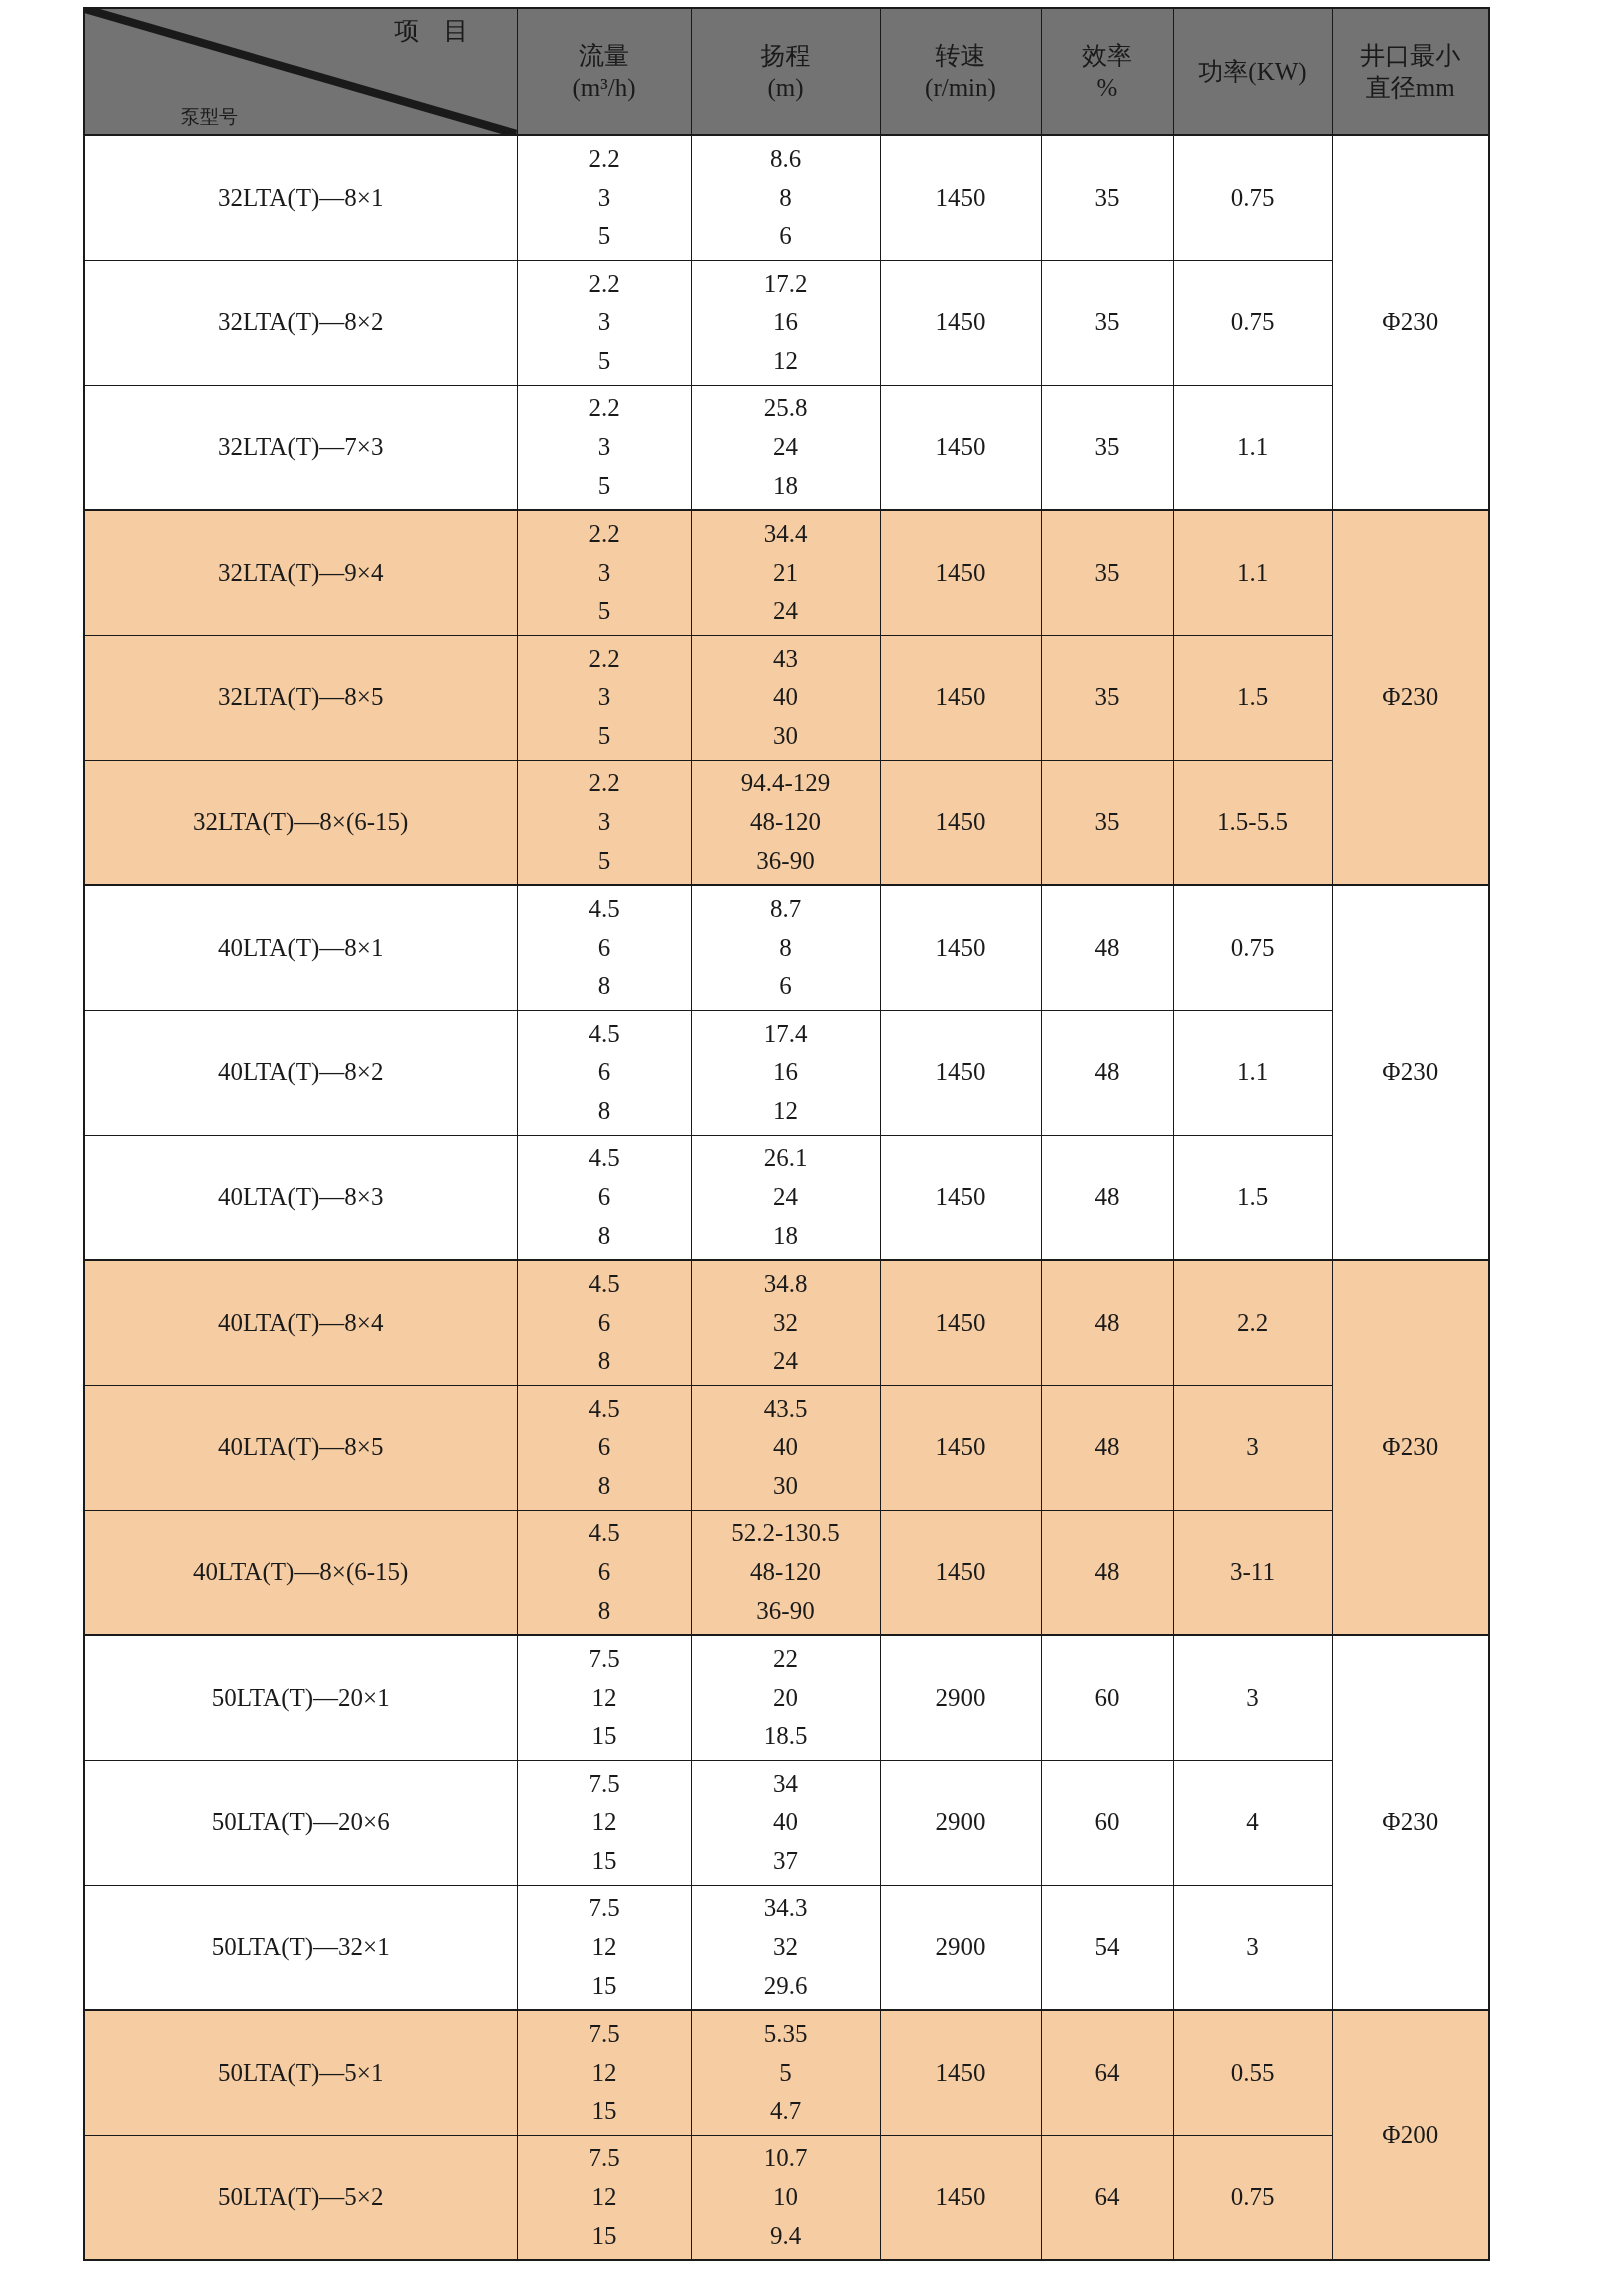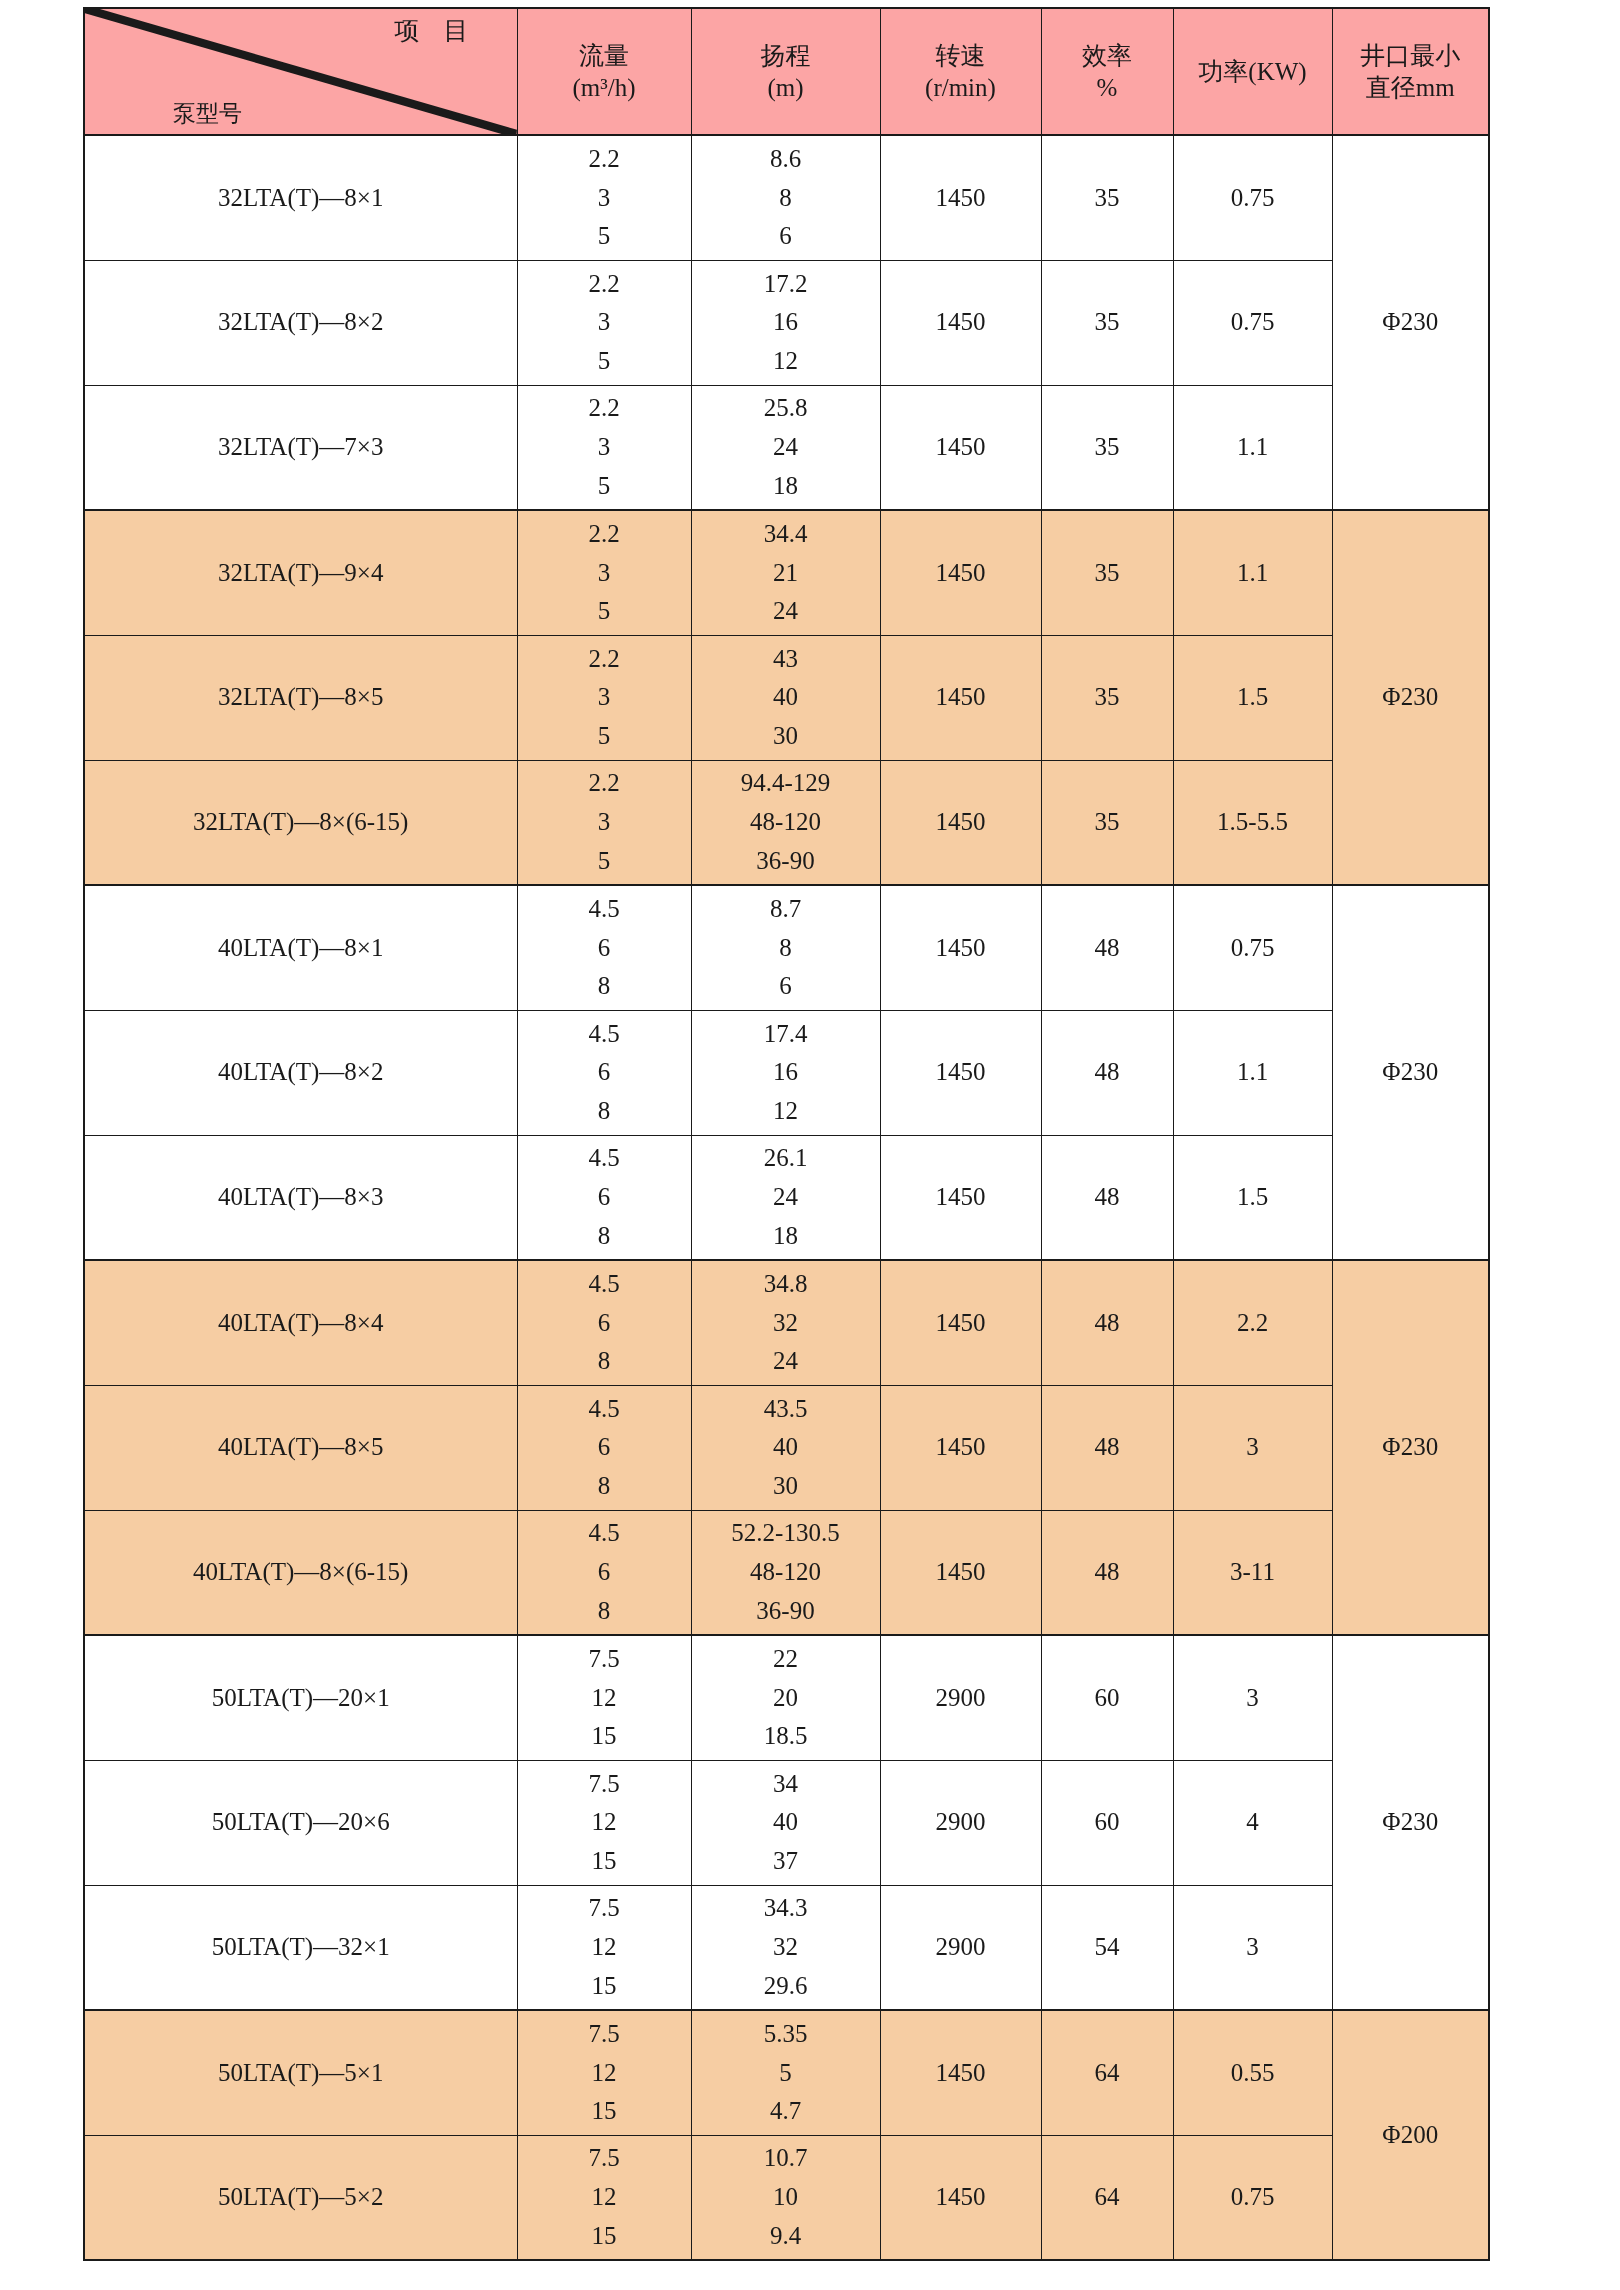--- a/index.html
+++ b/index.html
@@ -23,41 +23,41 @@
     border: 1.8px solid #1a1a1a;
     text-align: center;
     vertical-align: middle;
     font-size: 25px;
     font-weight: normal;
     white-space: pre-line;
     line-height: 1.55;
     padding: 0;
   }
   .spec thead th {
-    background: #fca5a5;
+    background: #737373;
     height: 79px;
     line-height: 1.25;
   }
   .spec tbody tr { height: 125px; }
   .spec tbody tr.group-start td { border-top: 2.7px solid #1a1a1a; }
   .hl { background: #f6cda3; }
   .diag-cell { position: relative; }
   .diag-cell svg { position: absolute; left: 0; top: 0; width: 100%; height: 100%; display: block; }
   .diag-item {
     position: absolute;
     top: 5.4px;
     right: 39px;
     letter-spacing: 9px;
     font-size: 25px;
   }
   .diag-model {
     position: absolute;
     bottom: 5.4px;
-    left: 88px;
-    font-size: 23px;
+    left: 96px;
+    font-size: 19px;
   }
 </style>
 </head>
 <body>
 
 <table class="spec">
   <colgroup>
     <col style="width:433px">
       <col style="width:174px">
       <col style="width:189px">

